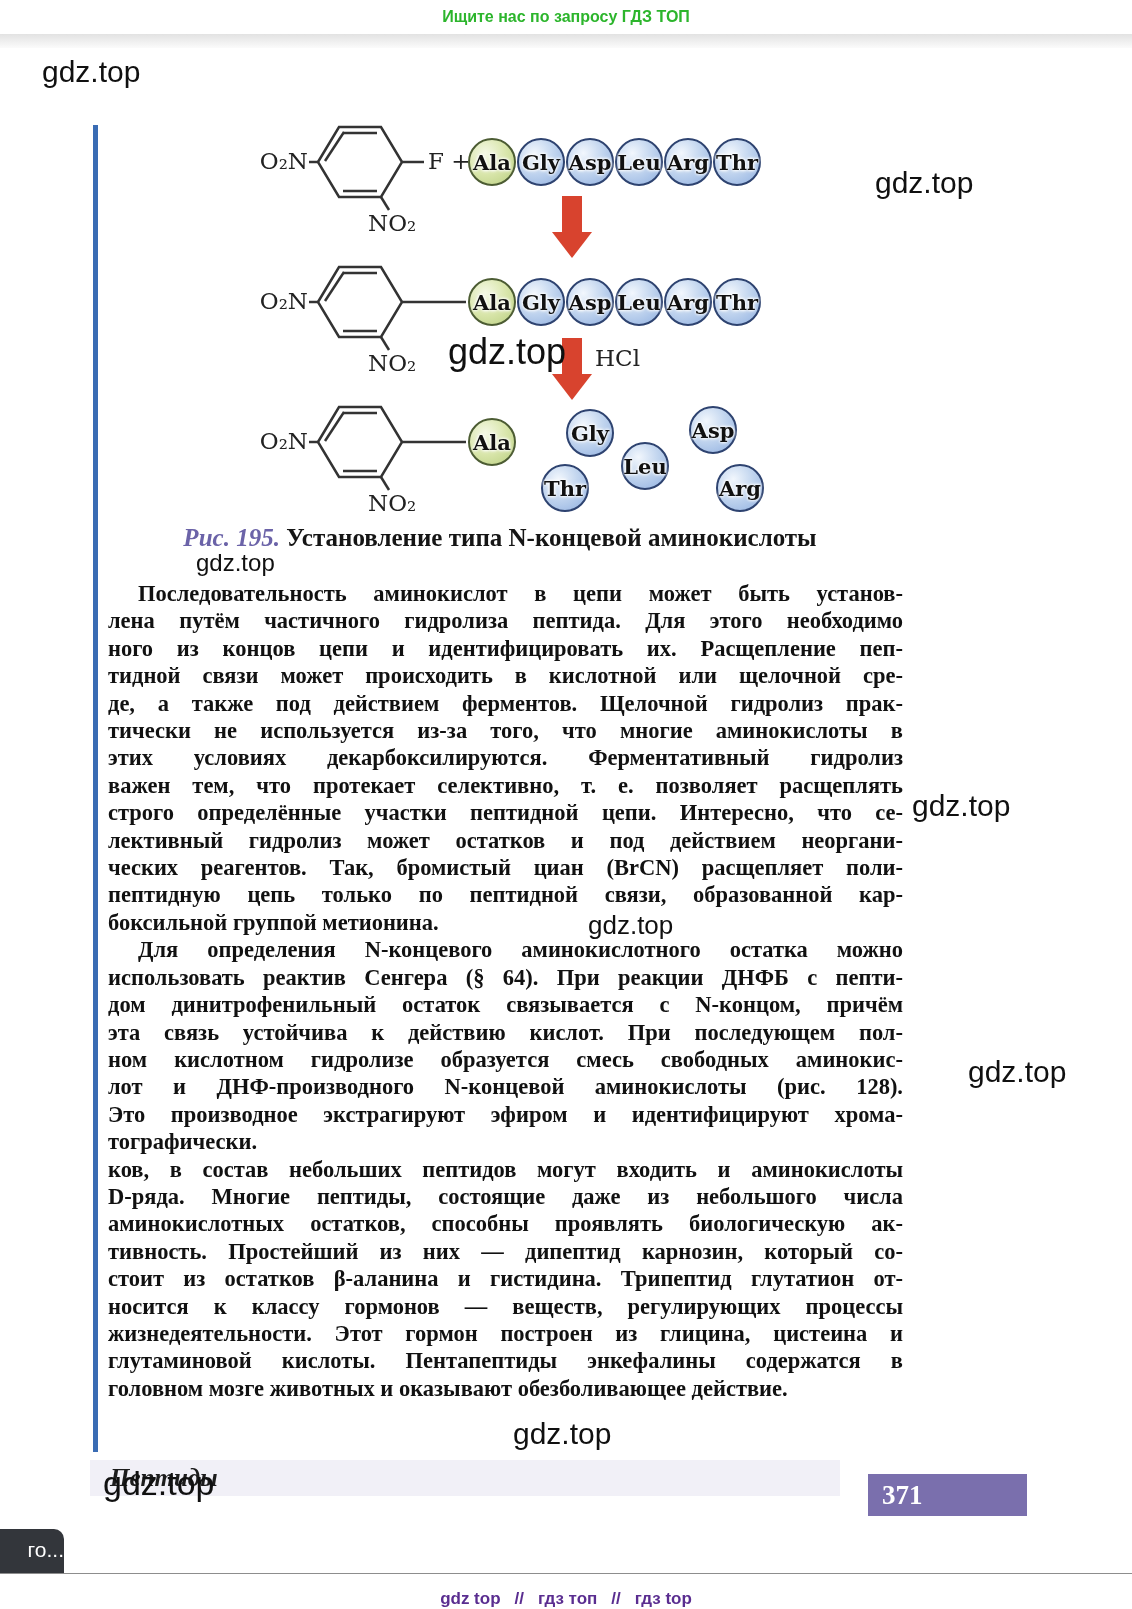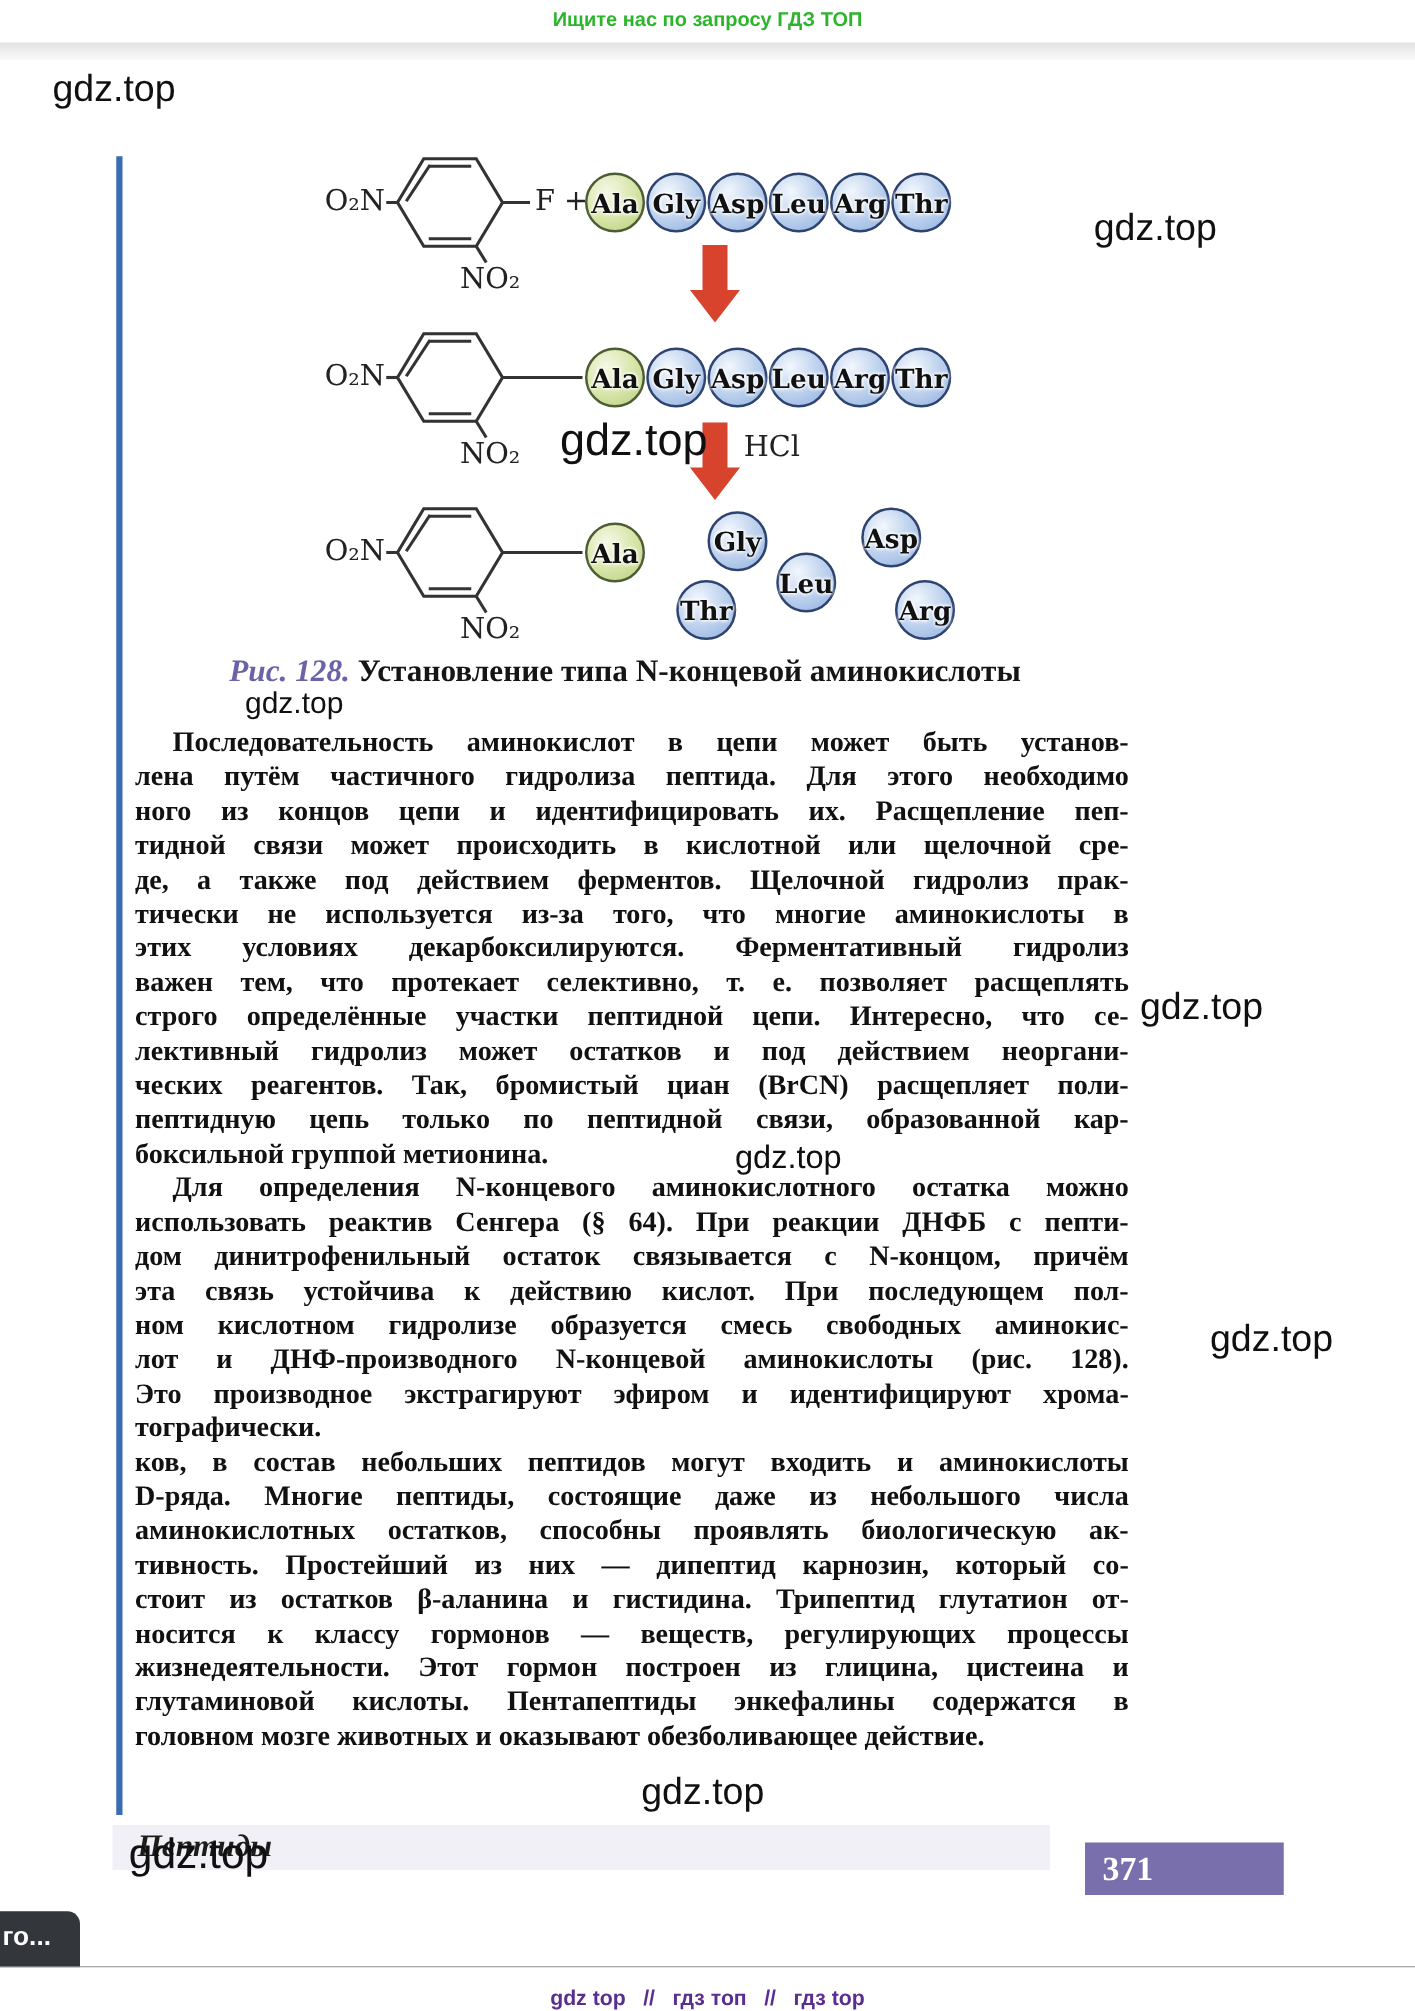--- a/index.html
+++ b/index.html
@@ -48,22 +48,22 @@
   .section-bar{position:absolute;left:90px;top:1460px;width:750px;height:36px;background:#f1f0f7;}
   .section-name{position:absolute;left:20px;top:0;height:36px;line-height:36px;
                 font-family:"Liberation Serif",serif;font-style:italic;font-weight:bold;
                 font-size:25px;color:#1c1c1c;}
   .page-badge{position:absolute;left:868px;top:1474px;width:159px;height:42px;background:#7a6fad;
               color:#ffffff;font-family:"Liberation Serif",serif;font-weight:bold;font-size:27px;
               line-height:42px;padding-left:14px;box-sizing:border-box;}
 
   
   .black-tab{position:absolute;left:0;top:1529px;width:64px;height:45px;background:#33363b;
-             border-top-right-radius:10px;color:#fff;font-size:21px;font-weight:bold;
-             padding:9px 0 0 2px;box-sizing:border-box;}
+             border-top-right-radius:10px;color:#fff;font-size:21px;font-weight:normal;
+             padding:9px 0 0 2px;box-sizing:border-box;text-align:right;}
   .divider{position:absolute;left:0;top:1573px;width:1132px;border-top:1px solid #8d8d8d;}
   .links-row{position:absolute;left:0;top:1574px;width:1132px;height:35px;background:#fff;
              display:flex;align-items:flex-end;justify-content:center;gap:14px;}
   .links-row span{color:#5a2d90;font-size:17px;font-weight:600;}
 </style>
 </head>
 <body>
 
 <div class="topbar">
   <span class="promo">Ищите нас по запросу ГДЗ ТОП</span>
@@ -133,21 +133,21 @@
   <div class="aa" style="left:623px;top:163px;">Thr</div>
 
   <div class="aa green" style="left:378px;top:303px;">Ala</div>
   <div class="aa" style="left:476px;top:294px;">Gly</div>
   <div class="aa" style="left:599px;top:291px;">Asp</div>
   <div class="aa" style="left:451px;top:349px;">Thr</div>
   <div class="aa" style="left:531px;top:327px;">Leu</div>
   <div class="aa" style="left:626px;top:349px;">Arg</div>
 </div>
 
-<div class="caption"><span class="figno">Рис. 128.</span><span> Установление типа N-концевой аминокислоты</span></div>
+<div class="caption"><span class="figno">Рис. 195.</span><span> Установление типа N-концевой аминокислоты</span></div>
 
 <div class="bodytext">
   <div>
       <div class="bodyline firstline">Последовательность аминокислот в цепи может быть установ-</div>
       <div class="bodyline">лена путём частичного гидролиза пептида. Для этого необходимо</div>
       <div class="bodyline">ного из концов цепи и идентифицировать их. Расщепление пеп-</div>
       <div class="bodyline">тидной связи может происходить в кислотной или щелочной сре-</div>
       <div class="bodyline">де, а также под действием ферментов. Щелочной гидролиз прак-</div>
       <div class="bodyline">тически не используется из-за того, что многие аминокислоты в</div>
       <div class="bodyline">этих условиях декарбоксилируются. Ферментативный гидролиз</div>

